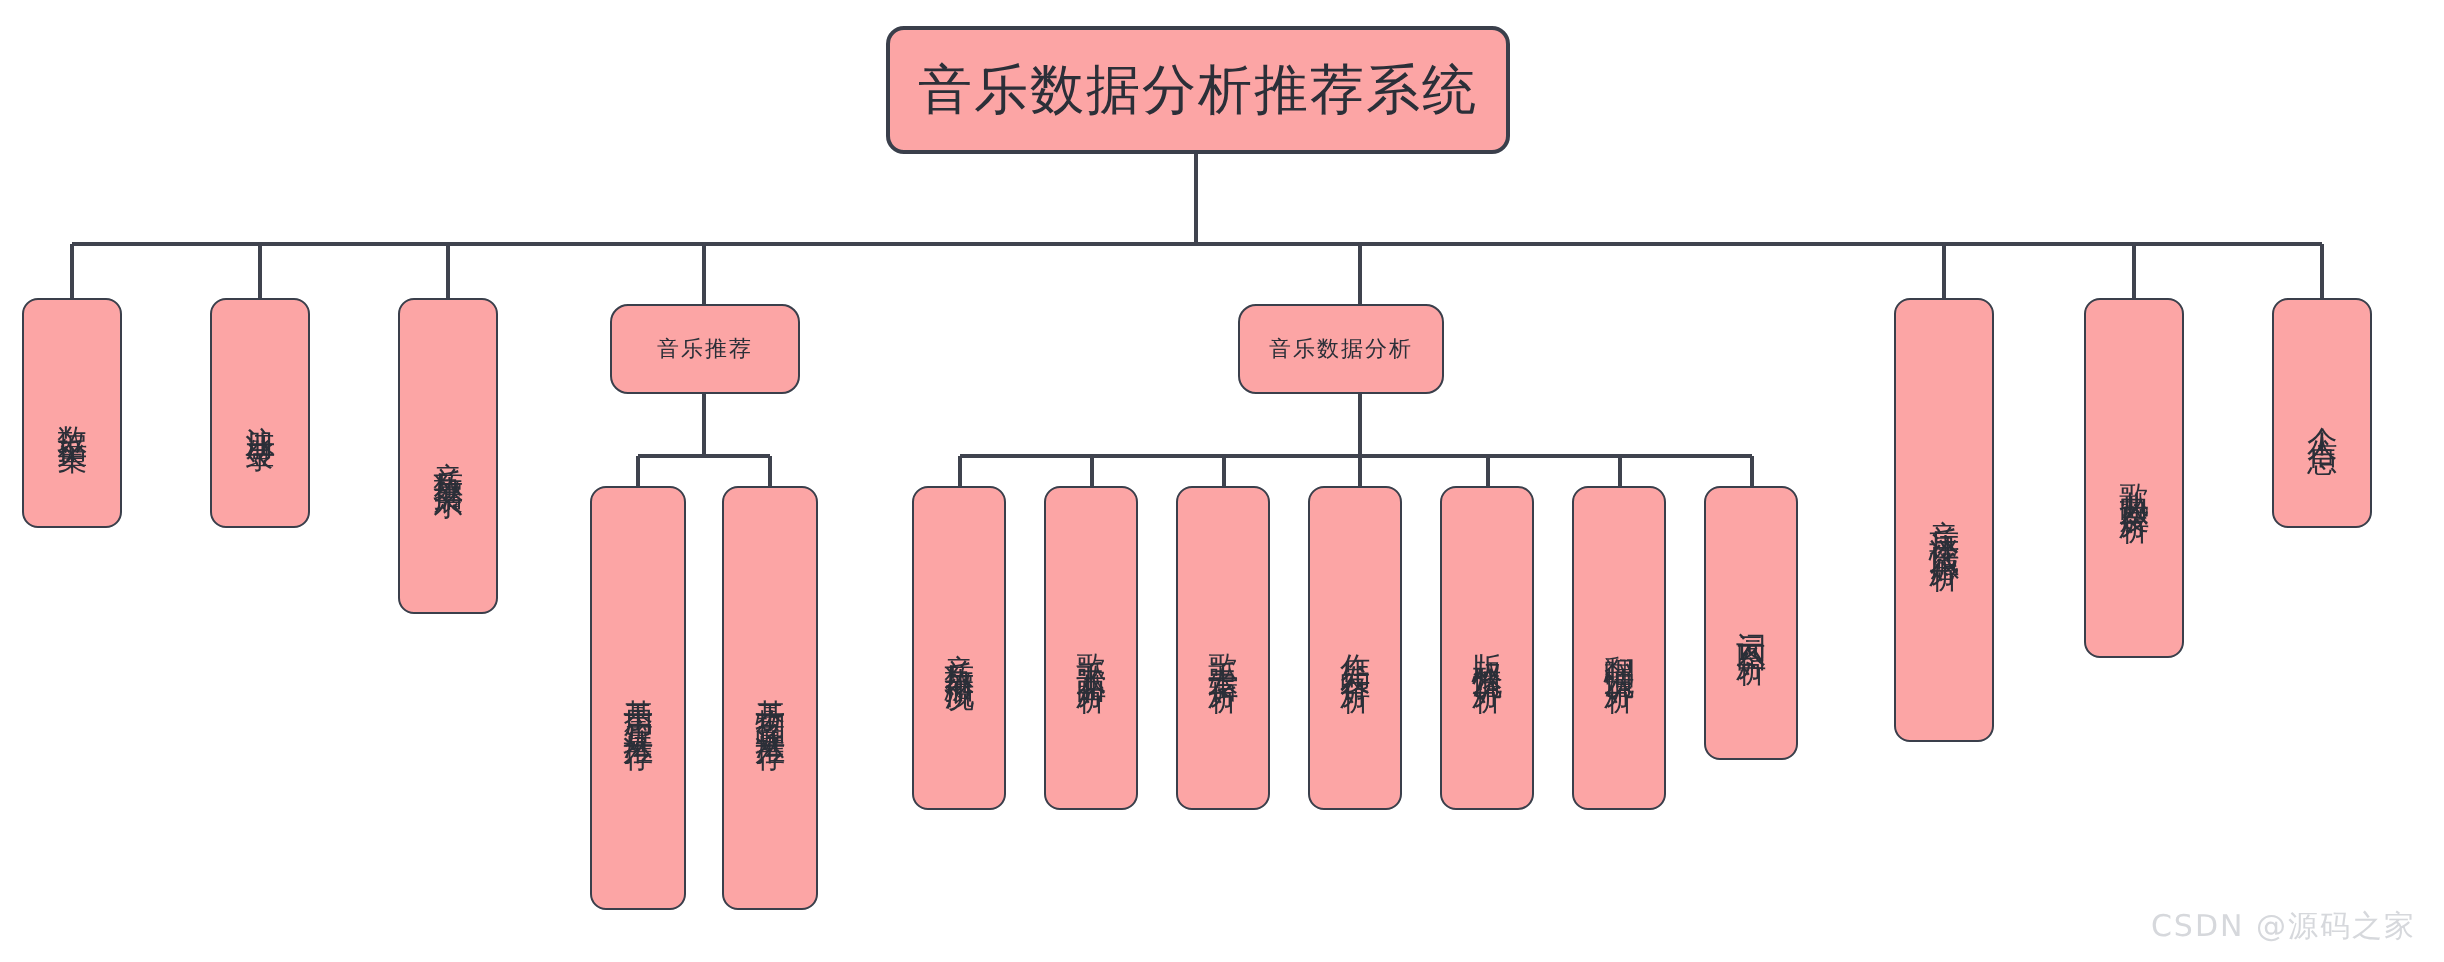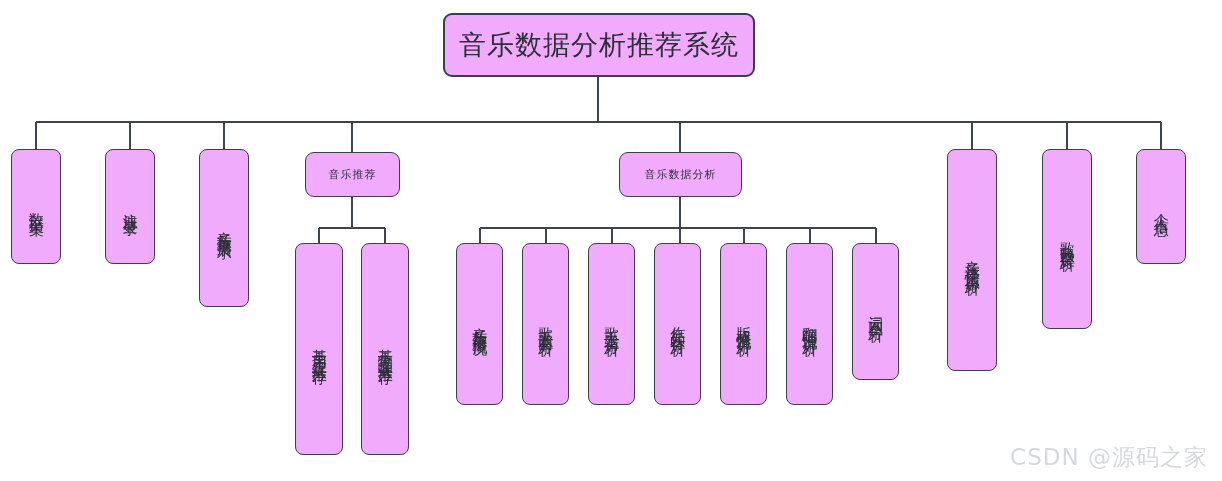--- a/index.html
+++ b/index.html
@@ -23,21 +23,21 @@
     position: absolute;
     left: 0;
     top: 0;
     width: 1222px;
     height: 481px;
     pointer-events: none;
   }
   .node {
     position: absolute;
     box-sizing: border-box;
-    background: #f0abfc;
+    background: #fca5a5;
     border: 1.6px solid #3a3f4b;
     border-radius: 8px;
     color: #2b2f38;
     display: flex;
     align-items: center;
     justify-content: center;
     text-align: center;
     letter-spacing: 0.5px;
   }
   .node.vertical {
@@ -60,21 +60,21 @@
   .node.leaf {
     font-size: 15px;
   }
   .node.level2-v {
     font-size: 15px;
   }
   .watermark {
     position: absolute;
     right: 14px;
     bottom: 8px;
-    font-size: 23px;
+    font-size: 15px;
     color: #d6d8dc;
     letter-spacing: 1px;
     white-space: nowrap;
   }
 </style>
 </head>
 <body>
 
 <div id="diagram">
 
@@ -114,21 +114,21 @@
       </div>
       <div class="node level2-v vertical" style="left: 105px; top: 149px; width: 50px; height: 115px;">
         <span>注册登录</span>
       </div>
       <div class="node level2-v vertical" style="left: 199px; top: 149px; width: 50px; height: 158px;">
         <span>音乐数据展示</span>
       </div>
       <div class="node level2-h" style="left: 305px; top: 152px; width: 95px; height: 45px;">
         <span>音乐推荐</span>
       </div>
-      <div class="node level2-h" style="left: 619px; top: 152px; width: 123px; height: 45px;">
+      <div class="node level2-h" style="left: 619px; top: 152px; width: 103px; height: 45px;">
         <span>音乐数据分析</span>
       </div>
       <div class="node level2-v vertical" style="left: 947px; top: 149px; width: 50px; height: 222px;">
         <span>音乐评论情感分析</span>
       </div>
       <div class="node level2-v vertical" style="left: 1042px; top: 149px; width: 50px; height: 180px;">
         <span>歌曲热度分析</span>
       </div>
       <div class="node level2-v vertical" style="left: 1136px; top: 149px; width: 50px; height: 115px;">
         <span>个人信息</span>

